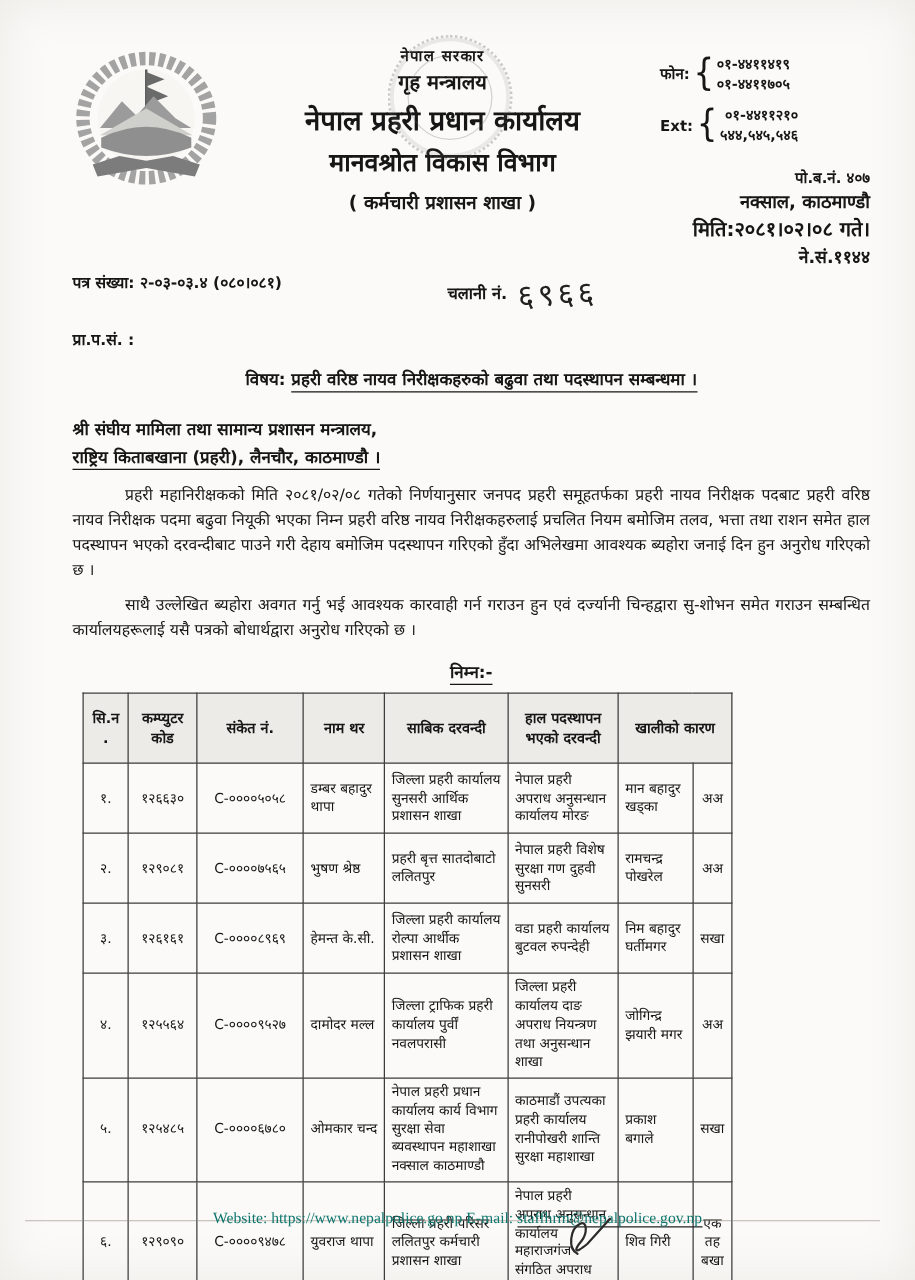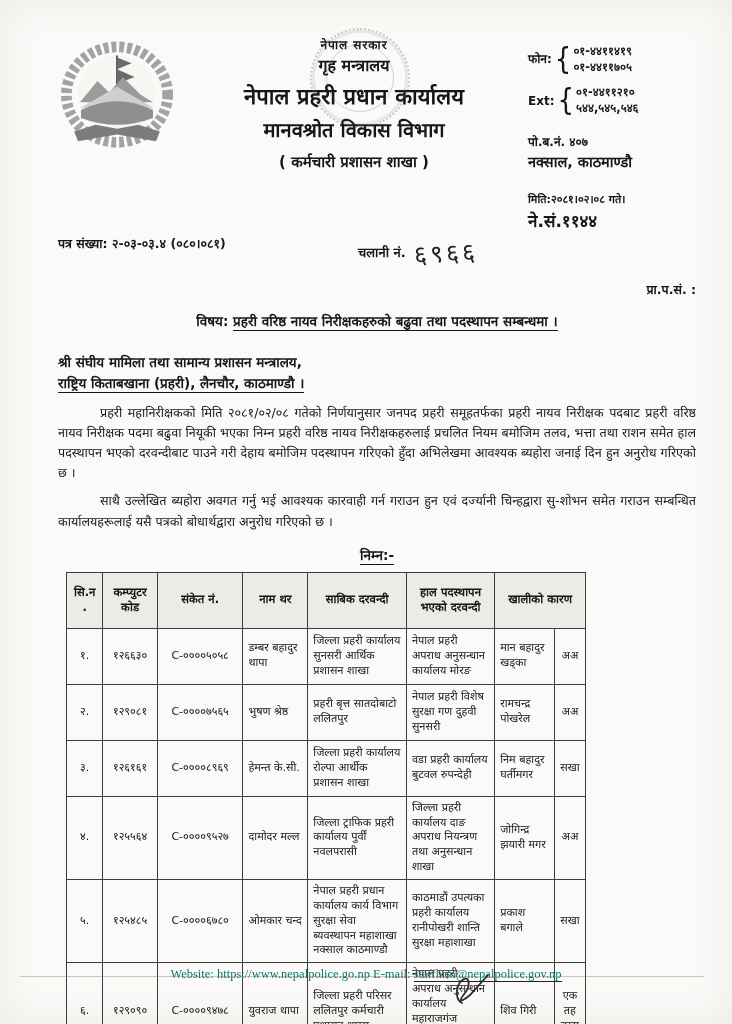--- a/index.html
+++ b/index.html
@@ -29,39 +29,39 @@
     width:96px;height:96px;border-radius:50%;
     border:2px dotted rgba(90,90,90,.55);
     box-shadow:inset 0 0 0 3px rgba(120,120,120,.25);
     opacity:.55;pointer-events:none;
   }
   .stamp::after{
     content:"";position:absolute;inset:14px;border-radius:50%;
     border:1px solid rgba(100,100,100,.5);
   }
 
-  .head-right{flex:0 0 168px;padding-top:16px;font-size:11.5px;font-weight:bold;line-height:1.35;}
+  .head-right{flex:0 0 168px;padding-top:16px;font-size:11.5px;font-weight:bold;line-height:1.35;text-align:right;}
   .phone-row{display:flex;align-items:center;margin-bottom:6px;}
   .phone-label{margin-right:3px;font-size:12px;}
   .brace{font-size:26px;font-weight:400;margin-right:2px;transform:scaleY(1.15);}
   .nums div{white-space:nowrap;}
   .pobox{margin-top:16px;font-size:12px;}
   .addr{font-size:14.5px;margin-top:3px;}
-  .hdate{margin-top:20px;font-size:11px;}
-  .nesan{margin-top:2px;font-size:17px;}
+  .hdate{margin-top:0;font-size:16px;}
+  .nesan{margin-top:2px;font-size:14px;}
 
   
   .refrow{display:flex;align-items:flex-start;margin-top:2px;}
   .letterno{font-size:12.5px;font-weight:bold;flex:0 0 300px;}
   .chalani{flex:1;display:flex;align-items:center;gap:8px;font-size:13px;font-weight:bold;}
   .chalani-hand{
     font-size:25px;font-weight:400;letter-spacing:3px;
     transform:rotate(-3deg);color:#222;
   }
-  .prapasan{font-size:12.5px;font-weight:bold;margin-top:12px;text-align:right;}
+  .prapasan{font-size:12.5px;font-weight:bold;margin-top:12px;}
 
   
   .subject{ text-align:center;margin-top:14px;font-size:13.5px;font-weight:bold;}
   .subject .underlined{border-bottom:1.5px solid #161616;padding-bottom:1px;}
 
   
   .addressee{margin-top:22px;font-size:13.5px;font-weight:bold;line-height:1.6;}
   .addressee .u{border-bottom:1.5px solid #161616;padding-bottom:1px;}
   .para{font-size:12.6px;line-height:1.6;text-align:justify;margin-top:8px;text-indent:42px;}
   .nimna{ text-align:center;font-size:13.5px;font-weight:bold;margin-top:14px;}

